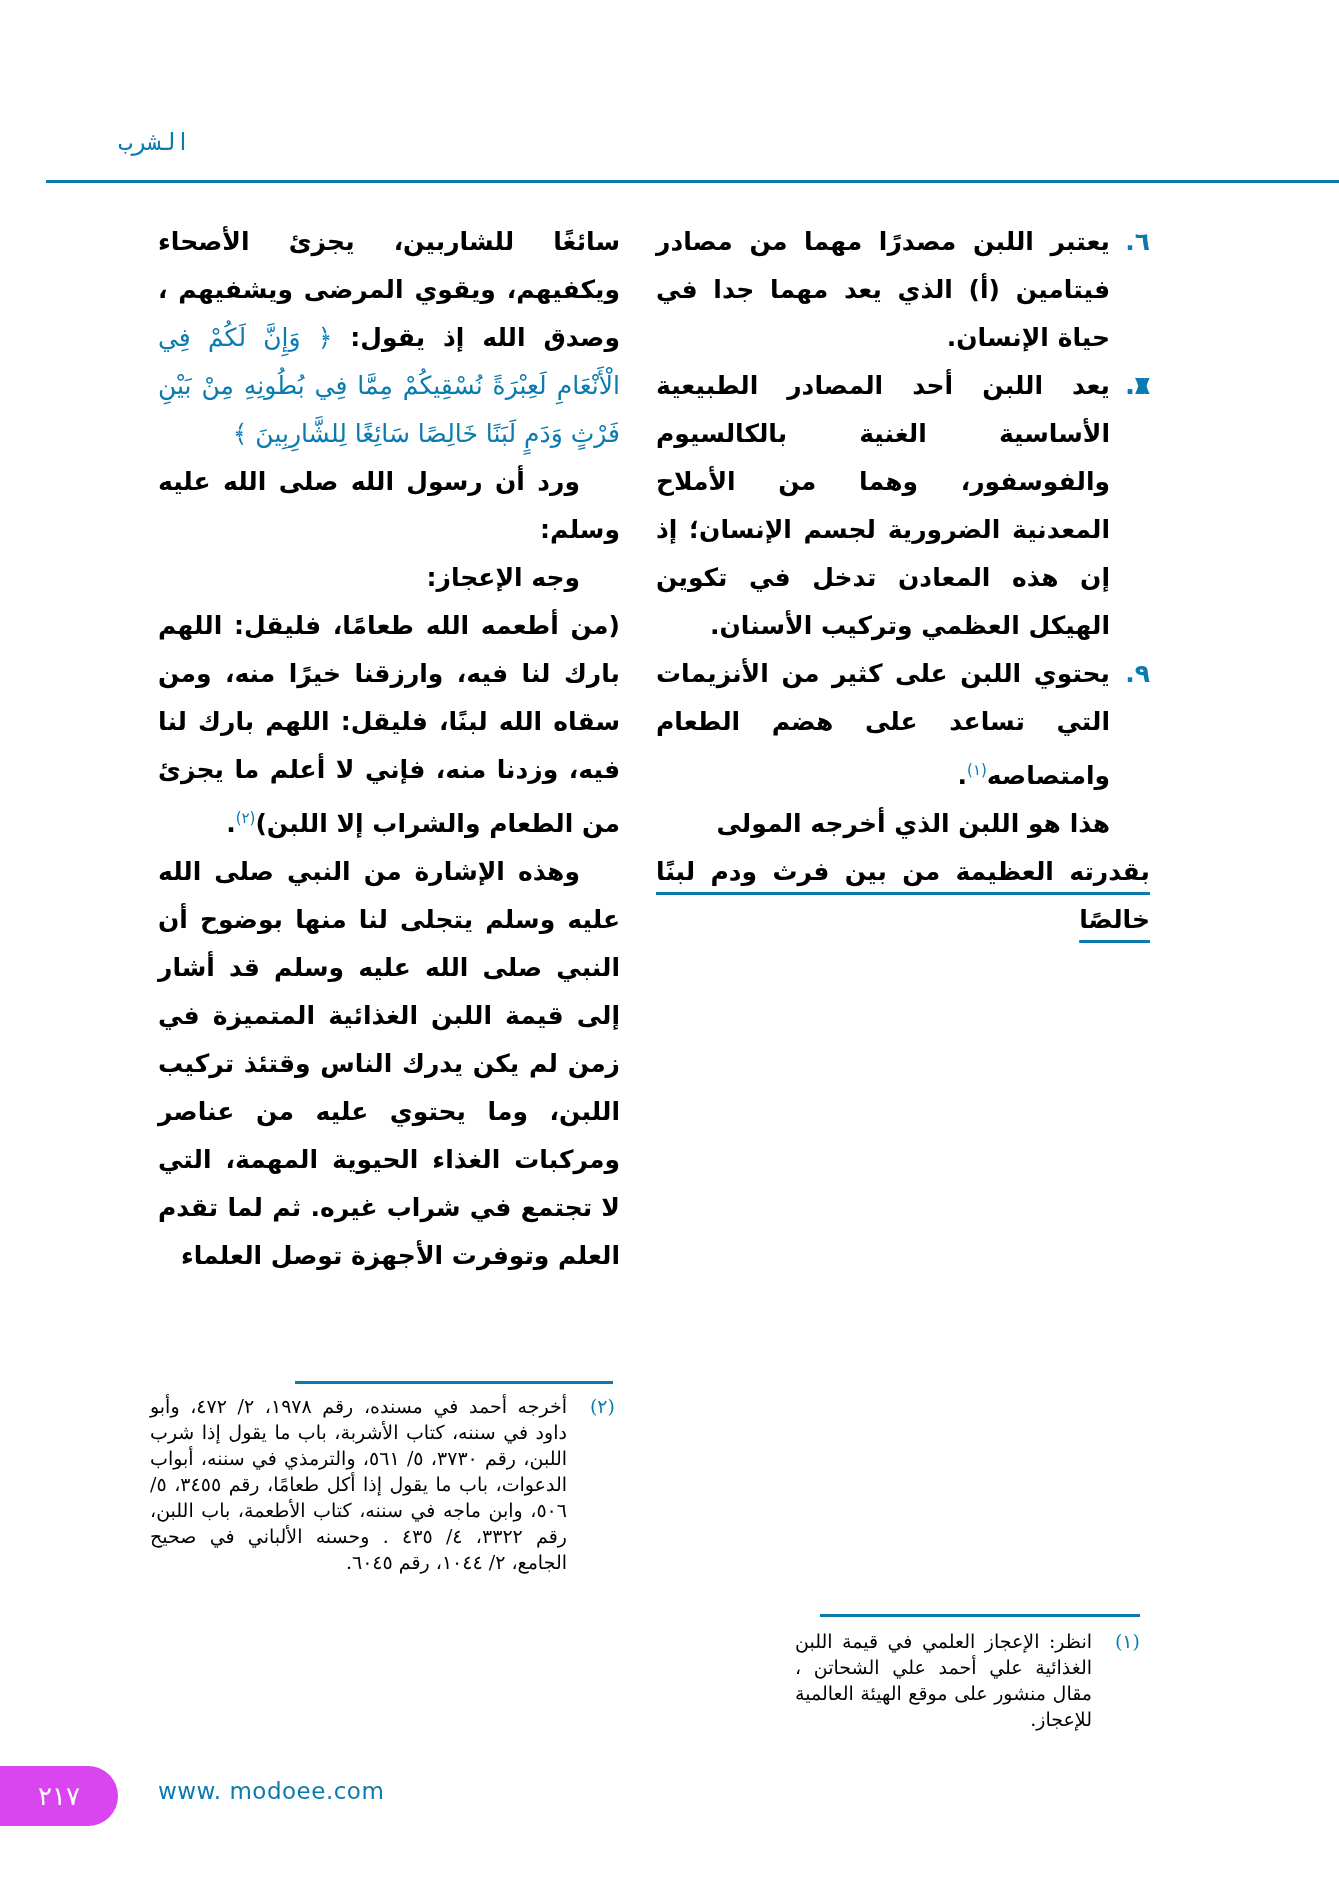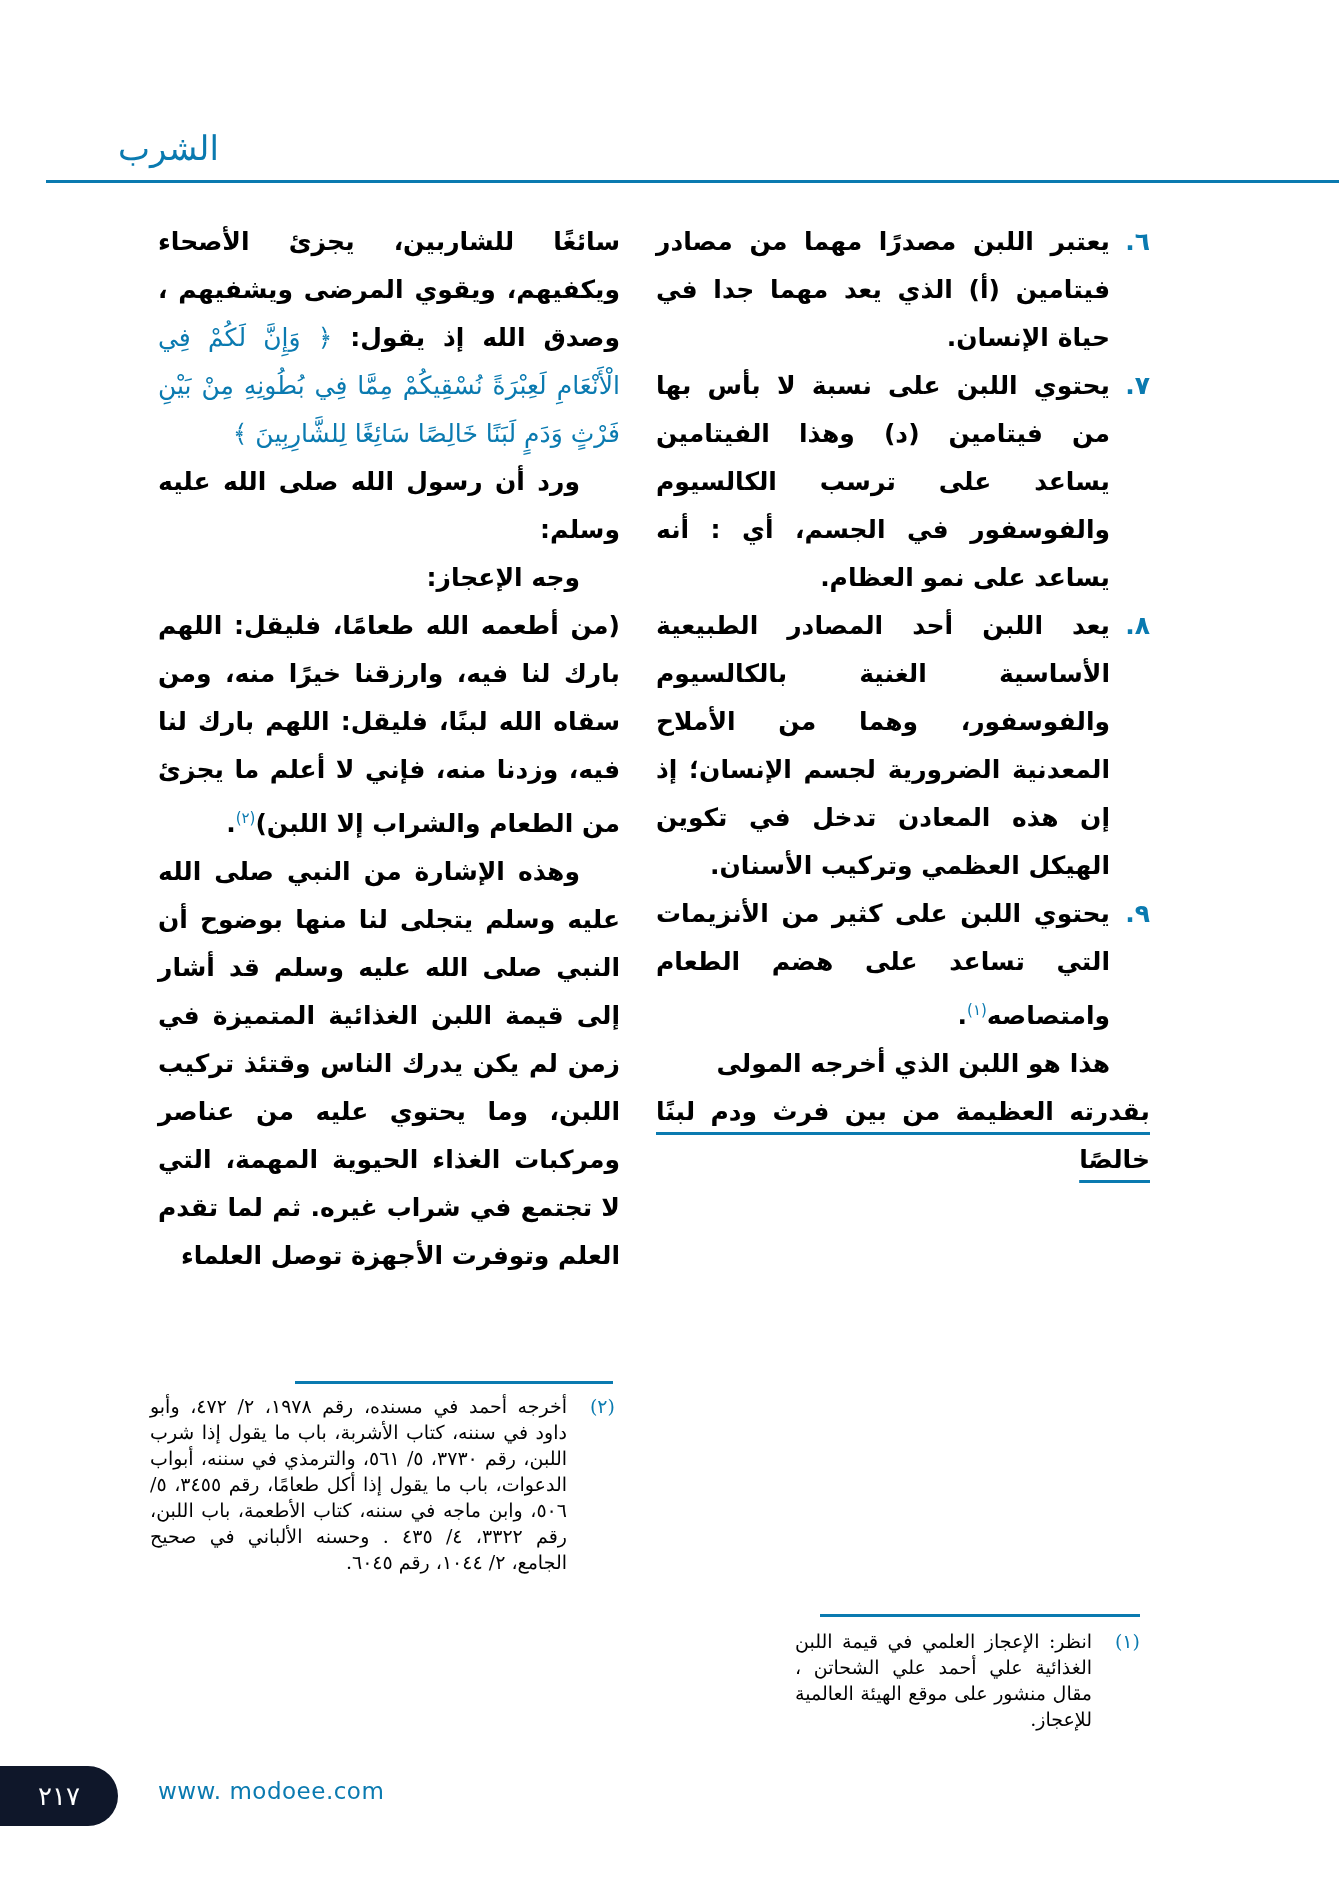--- a/index.html
+++ b/index.html
@@ -1,22 +1,22 @@
 <!DOCTYPE html>
 <html><head>
 <meta charset="utf-8">
 <style>
   html, body { margin: 0; padding: 0; }
   body {
     width: 1339px; height: 1890px; background: #ffffff; position: relative; overflow: hidden;
     font-family: "DejaVu Sans", sans-serif; color: #000;
   }
   .header-title {
-    position: absolute; left: 118px; top: 132px; font-size: 34px; color: #0a7ab0;
-    font-family: Liberation Serif, serif; direction: rtl; line-height: 1;
+    position: absolute; left: 118px; top: 132px; font-size: 24px; color: #0a7ab0;
+    font-family: Liberation Mono, monospace; direction: rtl; line-height: 1;
   }
   .header-rule {
     position: absolute; left: 46px; right: 0; top: 180px; height: 3px; background: #0a7ab0;
   }
   .col {
     position: absolute; direction: rtl; text-align: justify; text-align-last: right; margin-left: 8px;
   }
   .col-right { left: 648px; width: 494px; top: 218px; }
   .col-left  { left: 150px; width: 462px; top: 218px; }
   .p {
@@ -36,21 +36,21 @@
   .fn-rule-left  { left: 295px; width: 318px; top: 1381px; }
   .footnote {
     position: absolute; direction: rtl; font-family: "DejaVu Serif", serif; font-size: 19px;
     line-height: 26px; text-align: justify; text-align-last: right;
   }
   .footnote .fn-marker { color: #0a7ab0; position: absolute; right: 0; top: 0; }
   .footnote .fn-text { padding-right: 48px; }
   .fn-right { left: 795px; width: 345px; top: 1628px; }
   .fn-left  { left: 150px; width: 465px; top: 1393px; }
   .page-badge {
-    position: absolute; left: 0; top: 1766px; width: 118px; height: 60px; background: #0f172a;
+    position: absolute; left: 0; top: 1766px; width: 118px; height: 60px; background: #d946ef;
     border-radius: 0 30px 30px 0; color: #fff; font-size: 26px; display: flex; align-items: center;
     justify-content: center; font-family: "DejaVu Sans", sans-serif;
   }
   .site-url {
     position: absolute; left: 158px; top: 1778px; font-size: 23px; color: #0a7ab0;
     font-family: "DejaVu Sans", sans-serif; letter-spacing: 0.5px;
   }
 </style>
 </head>
 <body>
@@ -59,21 +59,20 @@
 <div class="header-rule"></div>
 
 <div class="col col-right">
 
   <div class="item p">
     <span class="item-num">٦.</span>
     <span>يعتبر اللبن مصدرًا مهما من مصادر فيتامين (أ) الذي يعد مهما جدا في حياة الإنسان.</span>
   </div>
   <div class="item p">
     <span class="item-num">٧.</span>
-    <span>يحتوي اللبن على نسبة لا بأس بها من فيتامين (د) وهذا الفيتامين يساعد على ترسب الكالسيوم والفوسفور في الجسم، أي : أنه يساعد على نمو العظام.</span>
   </div>
   <div class="item p">
     <span class="item-num">٨.</span>
     <span>يعد اللبن أحد المصادر الطبيعية الأساسية الغنية بالكالسيوم والفوسفور، وهما من الأملاح المعدنية الضرورية لجسم الإنسان؛ إذ إن هذه المعادن تدخل في تكوين الهيكل العظمي وتركيب الأسنان.</span>
   </div>
   <div class="item p">
     <span class="item-num">٩.</span>
     <span>يحتوي اللبن على كثير من الأنزيمات التي تساعد على هضم الطعام وامتصاصه</span><span class="sup">(١)</span><span>.</span>
   </div>
 

